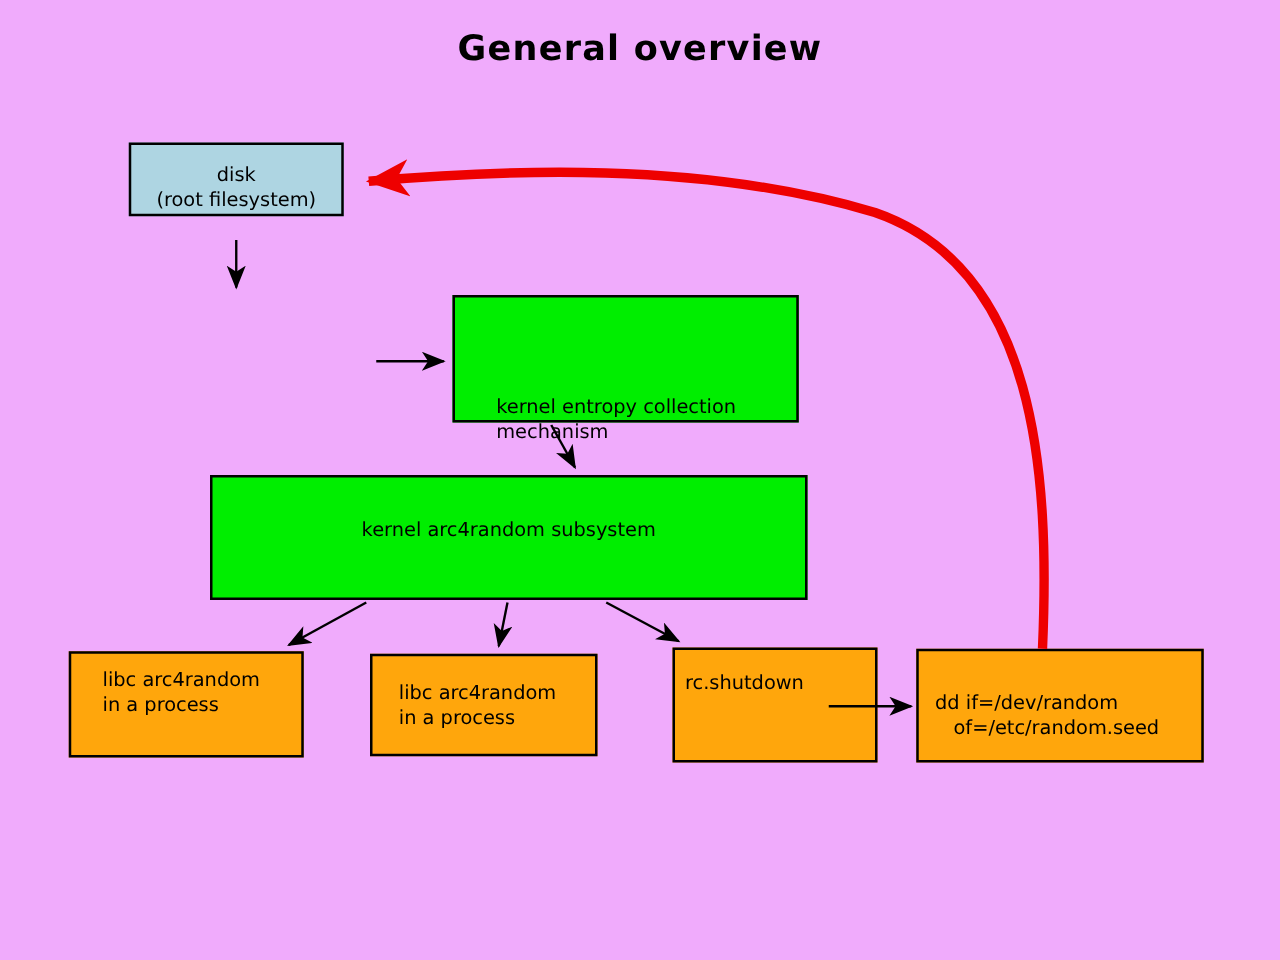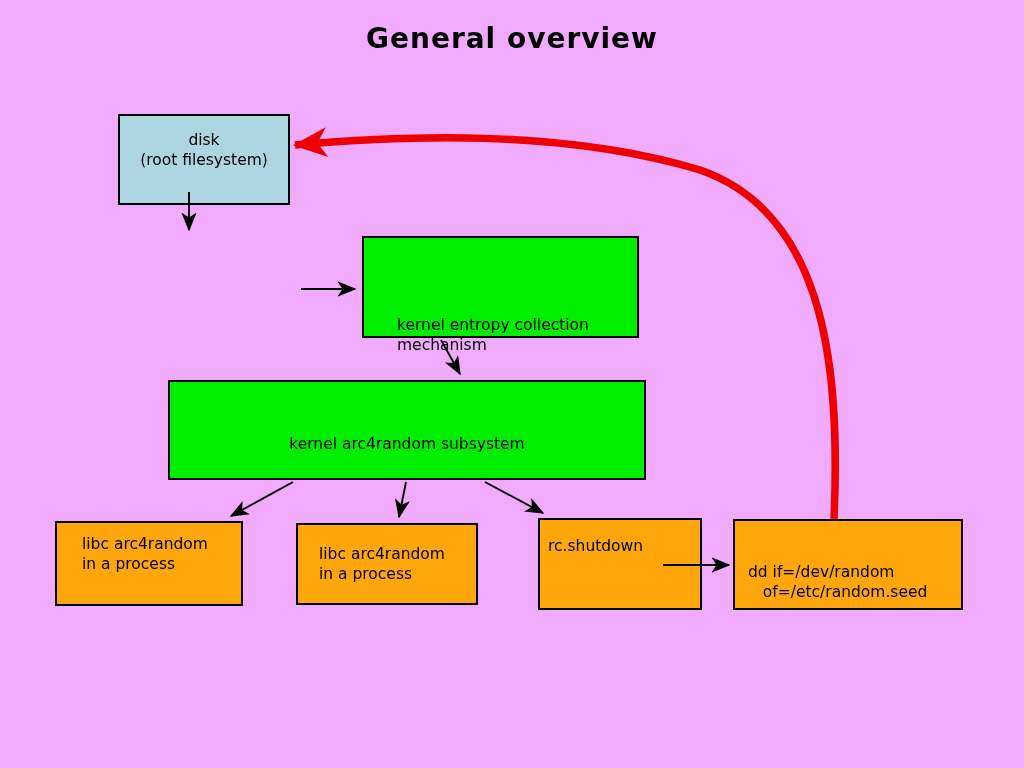--- a/index.html
+++ b/index.html
@@ -50,36 +50,36 @@
   .node .txt {
     position: absolute;
     display: block;
     white-space: pre;
   }
   .blue  { background: #aed5e2; }
   .green { background: #00ee00; }
   .orange{ background: #ffa60c; }
 
   
-  #node-disk        { left: 118px; top: 114px;  width: 172px; height: 91px; padding-left: 21px; }
+  #node-disk        { left: 103px; top: 114px;  width: 172px; height: 59px; padding-left: 21px; }
   #node-disk .txt   { left: 0; top: 15px; width: 168px; text-align: center; }
   #node-bootblock   { left: 63px;  top: 236px;  width: 237px; height: 102px; }
   #node-bootblock .txt { left: 18px; top: 31px; }
   #node-entropy     { left: 362px; top: 236px;  width: 277px; height: 102px; }
   #node-entropy .txt{ left: 33px; top: 32px; margin-top: 46px; }
   #node-arc4        { left: 168px; top: 380px;  width: 478px; height: 100px; }
-  #node-arc4 .txt   { left: 0; top: 33px; width: 474px; text-align: center; margin-top: 20px; }
+  #node-arc4 .txt   { left: 0; top: 33px; width: 474px; text-align: center; }
   #node-libc1       { left: 55px;  top: 521px;  width: 188px; height: 85px; }
   #node-libc1 .txt  { left: 25px; top: 12px; }
   #node-libc2       { left: 296px; top: 523px;  width: 182px; height: 82px; }
   #node-libc2 .txt  { left: 21px; top: 20px; }
   #node-rcshutdown  { left: 498px; top: 518px;  width: 164px; height: 92px; margin-left: 40px; }
   #node-rcshutdown .txt { left: 8px; top: 17px; }
   #node-dd          { left: 733px; top: 519px;  width: 230px; height: 91px; }
-  #node-dd .txt     { left: 13px; top: 42px; }
+  #node-dd .txt     { left: 13px; top: 32px; }
 
   svg.overlay {
     position: absolute;
     left: 0; top: 0;
     width: 1024px;
     height: 768px;
     pointer-events: none;
   }
 </style>
 </head>

